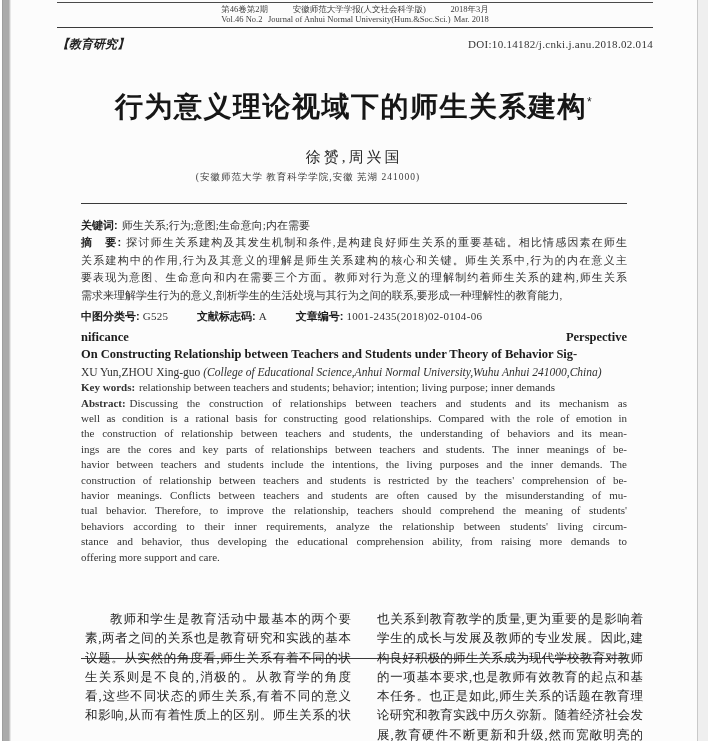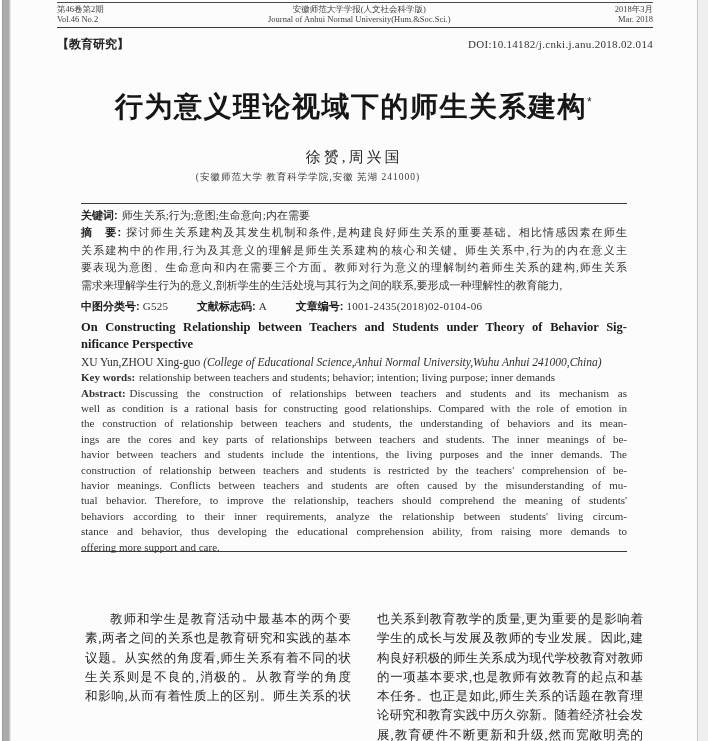--- a/index.html
+++ b/index.html
@@ -16,52 +16,52 @@
   }
   .scan-edge-right {
     position:absolute; left:694px; top:0; width:14px; height:741px;
     background:linear-gradient(to right,#fcfcfc 0 3px,#c9c9c9 3px 4px,#efefef 4px 14px);
   }
   
   .jheader {
     position:absolute; top:2px; left:57px; width:596px;
     border-top:1px solid #4a4a4a; border-bottom:1.5px solid #3a3a3a;
     padding:2px 0 3px 0;
-    display:flex; justify-content:space-between; align-items:center;
+    display:flex; justify-content:center; align-items:center;
     font-size:8.5px; line-height:9.5px; color:#3c3c3c;
   }
   .jheader .cell-left { text-align:left; }
   .jheader .cell-center { text-align:center; }
   .jheader .cell-right { text-align:right; }
   .category-row {
     position:absolute; top:36px; left:57px; width:596px;
     display:flex; justify-content:space-between; align-items:baseline;
   }
-  .category { font-weight:bold; font-size:12px; font-family:"Liberation Sans","DejaVu Sans",sans-serif; color:#222; }
+  .category { font-weight:bold; font-size:12px; font-family:"Liberation Sans","DejaVu Sans",sans-serif; color:#222;font-style:italic; }
   .doi { font-size:11px; color:#333; letter-spacing:0.3px; }
   
   .title {
     position:absolute; top:88px; left:0; width:708px; margin:0;
     text-align:center; font-family:"Liberation Sans","DejaVu Sans",sans-serif;
     font-size:28px; font-weight:bold; letter-spacing:1.5px; color:#161616;
   }
   .title sup { font-size:12px; font-weight:normal; }
   .authors-cn {
     position:absolute; top:148px; left:0; width:708px;
     text-align:center; font-size:15px; letter-spacing:3px; color:#2a2a2a;
   }
   .affiliation-cn {
     position:absolute; top:171px; left:0; width:616px;
     text-align:center; font-size:9.5px; letter-spacing:1px; color:#3a3a3a;
   }
   
   .abstract-block {
     position:absolute; top:203px; left:81px; width:546px;
     border-top:1.5px solid #3a3a3a; border-bottom:1.5px solid #3a3a3a;
-    padding:2px 0 8px 0; box-sizing:border-box; height:349px;
+    padding:12px 0 8px 0; box-sizing:border-box; height:456px;
   }
   .cjk-label { font-family:"Liberation Sans","DejaVu Sans",sans-serif; font-weight:bold; color:#1d1d1d; }
   .kw-line { font-size:11px; line-height:18px; color:#333; }
   .kw-line .kw-text { margin-left:4px; }
   .cn-first, .cn-rest .line { font-size:11px; line-height:17.5px; color:#333; }
   .jline { text-align:justify; text-align-last:justify; }
   .cn-first .lbl-gap { margin-right:4px; }
   .cn-rest .line:last-child { text-align-last:left; }
   .meta-row { font-size:11px; line-height:18px; margin-top:3px; color:#333; }
   .meta-pair { margin-right:26px; }
@@ -130,22 +130,22 @@
         <div class="line jline">需求来理解学生行为的意义,剖析学生的生活处境与其行为之间的联系,要形成一种理解性的教育能力,</div>
       </div>
 
     <div class="meta-row">
       <span class="meta-pair"><b class="cjk-label">中图分类号:</b><span class="meta-value">G525</span></span>
       <span class="meta-pair"><b class="cjk-label">文献标志码:</b><span class="meta-value">A</span></span>
       <span class="meta-pair"><b class="cjk-label">文章编号:</b><span class="meta-value">1001-2435(2018)02-0104-06</span></span>
     </div>
 
     <div class="en-title">
+        <div class="line">nificance Perspective</div>
         <div class="line">On Constructing Relationship between Teachers and Students under Theory of Behavior Sig-</div>
-        <div class="line">nificance Perspective</div>
       </div>
 
     <div class="en-authors">
       <span>XU Yun,ZHOU Xing-guo</span>
       <span class="affil">(College of Educational Science,Anhui Normal University,Wuhu Anhui 241000,China)</span>
     </div>
 
     <div class="en-kw">
       <b>Key words:</b><span class="kw-text">relationship between teachers and students; behavior; intention; living purpose; inner demands</span>
     </div>
@@ -165,20 +165,21 @@
         <div class="line jline">offering more support and care.</div>
       </div>
   </div>
 
   <div class="columns">
     <div class="col col-left">
         <div class="line">教师和学生是教育活动中最基本的两个要</div>
         <div class="line">素,两者之间的关系也是教育研究和实践的基本</div>
         <div class="line">议题。从实然的角度看,师生关系有着不同的状</div>
         <div class="line">生关系则是不良的,消极的。从教育学的角度</div>
+        <div class="line">看,这些不同状态的师生关系,有着不同的意义</div>
         <div class="line">和影响,从而有着性质上的区别。师生关系的状</div>
       </div>
     <div class="col col-right">
         <div class="line">也关系到教育教学的质量,更为重要的是影响着</div>
         <div class="line">学生的成长与发展及教师的专业发展。因此,建</div>
         <div class="line">构良好积极的师生关系成为现代学校教育对教师</div>
         <div class="line">的一项基本要求,也是教师有效教育的起点和基</div>
         <div class="line">本任务。也正是如此,师生关系的话题在教育理</div>
         <div class="line">论研究和教育实践中历久弥新。随着经济社会发</div>
         <div class="line">展,教育硬件不断更新和升级,然而宽敞明亮的</div>

